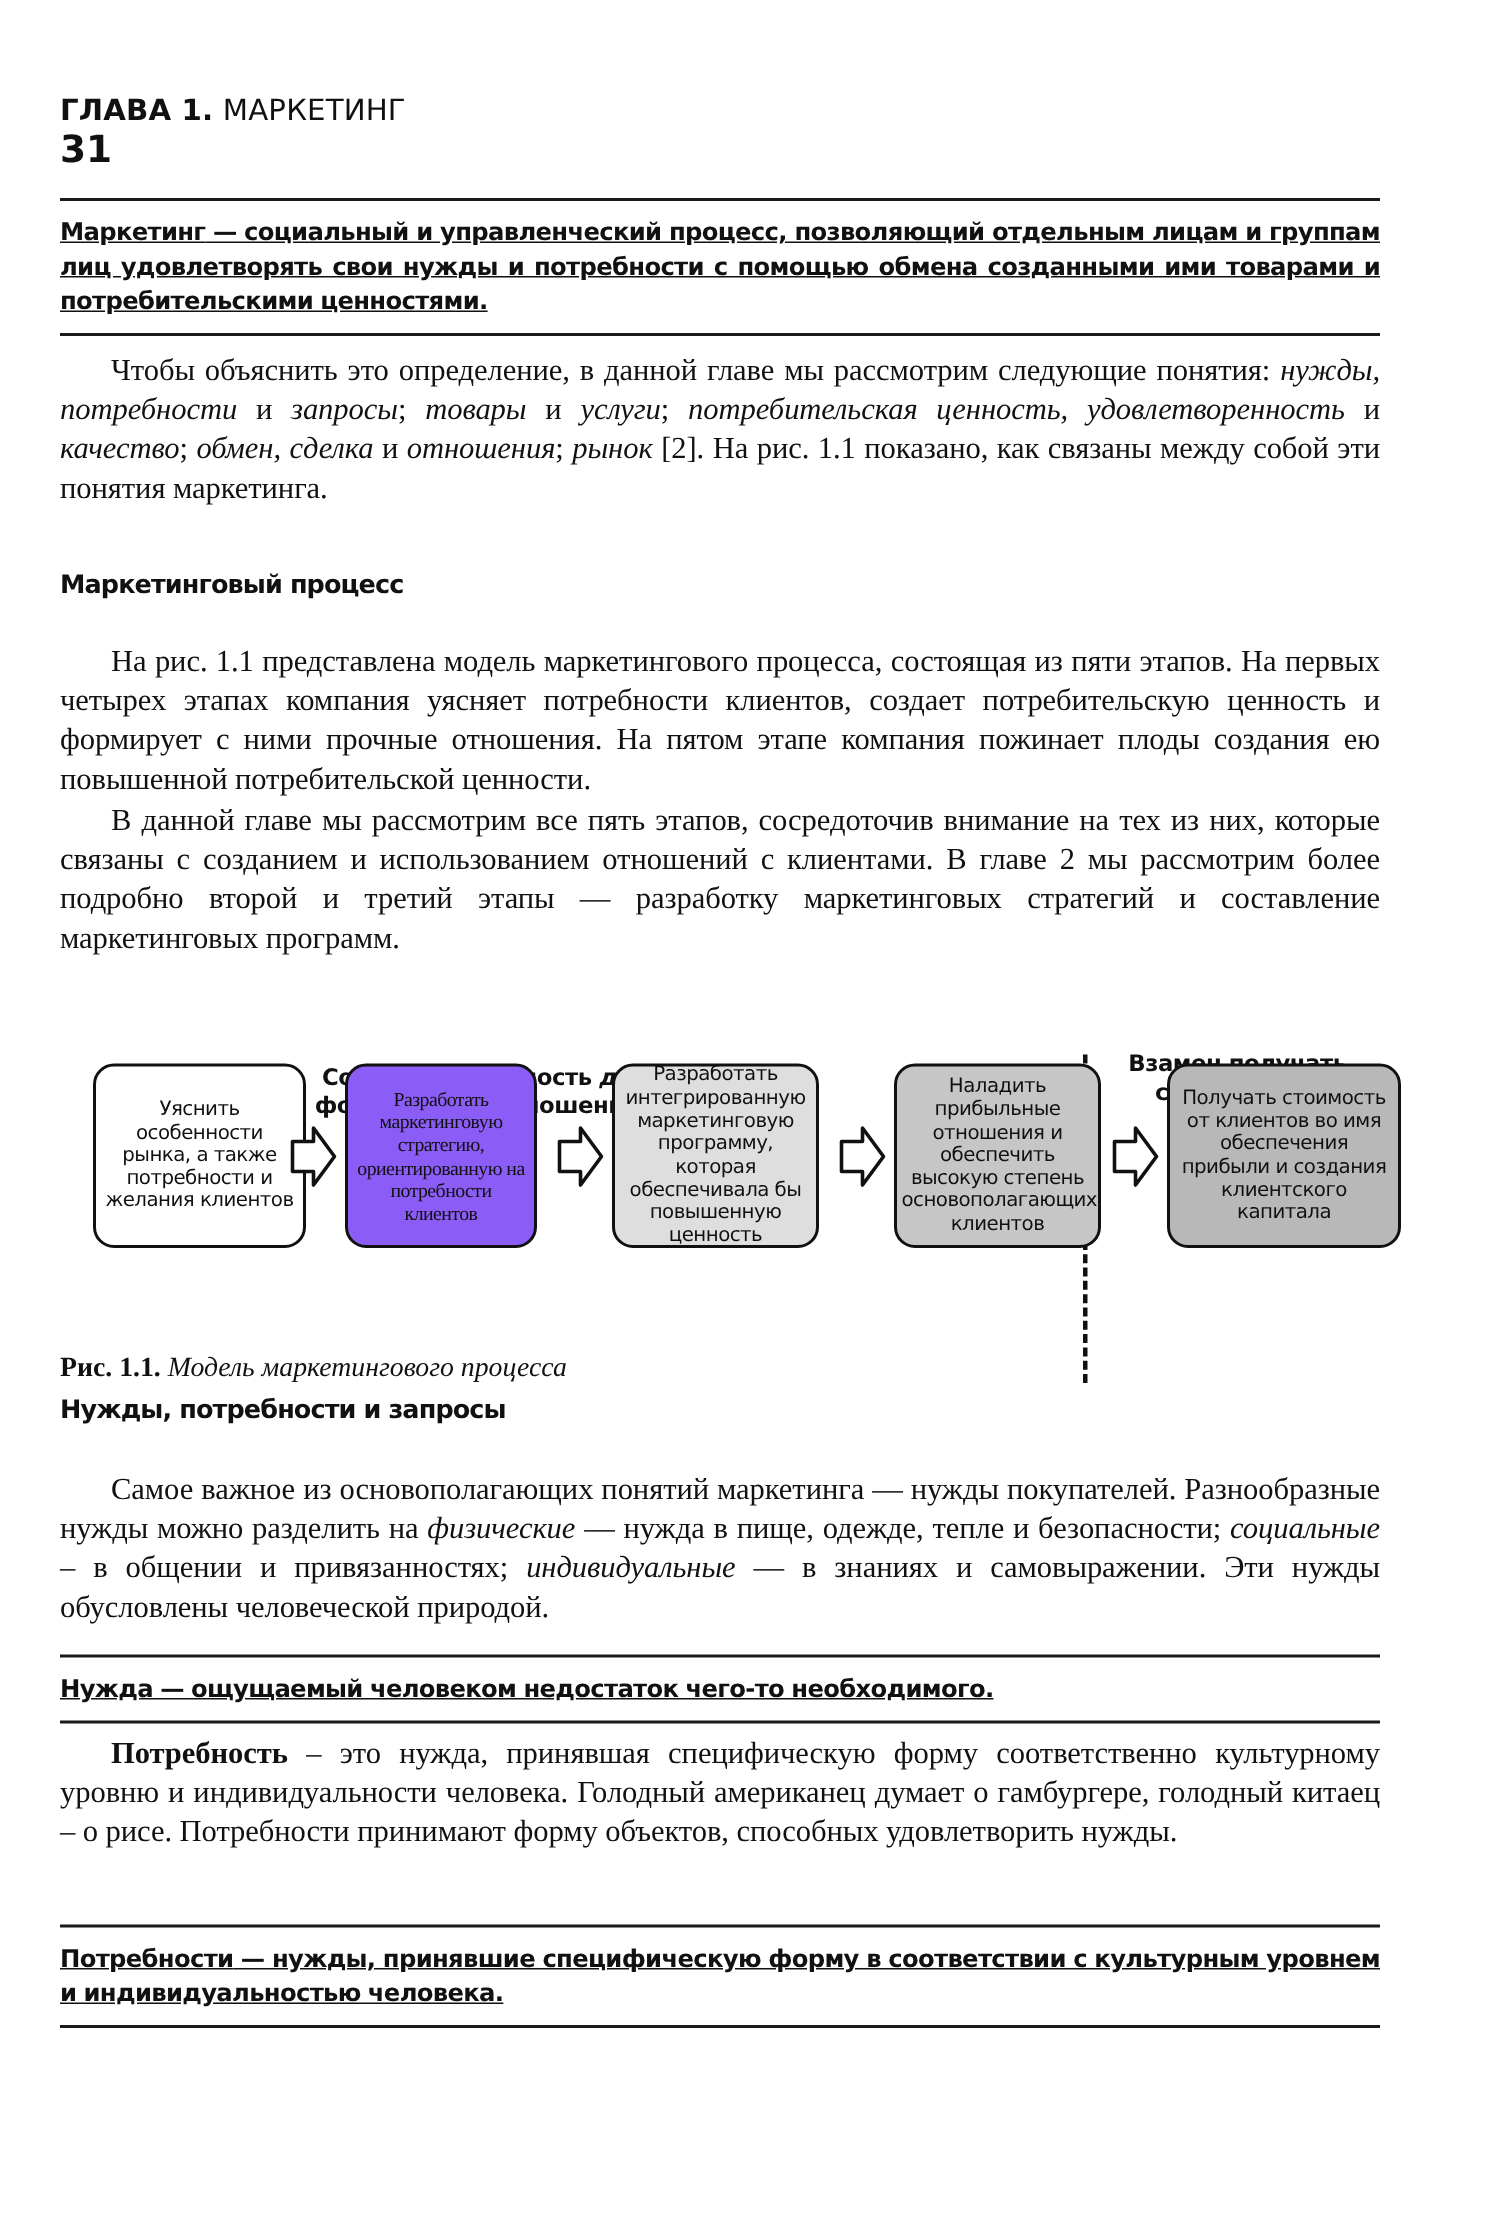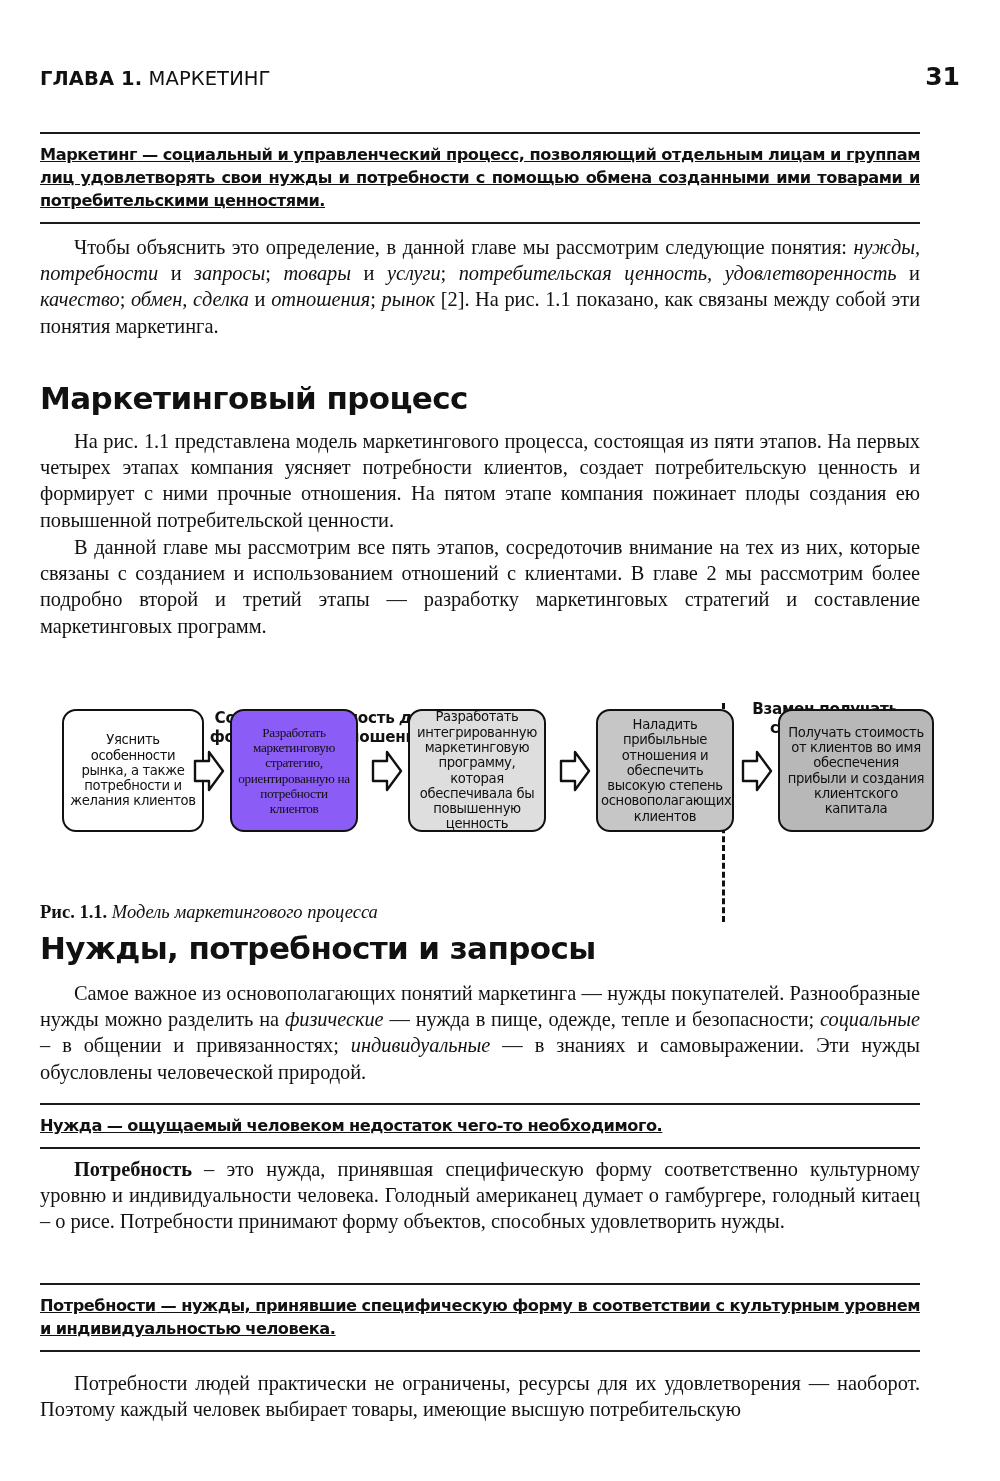--- a/index.html
+++ b/index.html
@@ -29,20 +29,21 @@
   
   .running-head {
     position: absolute;
     left: 40px;
     top: 62px;
     width: 920px;
     height: 34px;
     display: flex;
     align-items: baseline;
     justify-content: space-between;
+    flex-direction: column;
   }
   .rh-left {
     font-family: "DejaVu Sans", sans-serif;
     font-size: 19.5px;
     letter-spacing: 0.1px;
     white-space: nowrap;
   }
   .rh-chapter {
     font-weight: 700;
   }
@@ -92,21 +93,21 @@
     text-align: justify;
     text-indent: 34px;
     letter-spacing: -0.05px;
   }
   .body-p em { font-style: italic; }
 
   
   .section-head {
     margin: 0;
     font-family: "DejaVu Sans", sans-serif;
-    font-size: 31px;
+    font-size: 17px;
     font-weight: 700;
     letter-spacing: -0.6px;
     color: #111;
   }
 
   
   .figure {
     position: relative;
     width: 880px;
   }
@@ -280,17 +281,14 @@
   </div>
 
   <div class="col" style="top:1156px;">
     <p class="body-p"><b>Потребность</b><span> – это нужда, принявшая специфическую форму соответственно культурному уровню и индивидуальности человека. Голодный американец думает о гамбургере, голодный китаец – о рисе. Потребности принимают форму объектов, способных удовлетворить нужды.</span></p>
   </div>
 
   <div class="col definition" style="top:1283px;">
     <p><span class="term">Потребности</span><span> — нужды, принявшие специфическую форму в соответствии с культурным уровнем и индивидуальностью человека.</span></p>
   </div>
 
-  <div class="col" style="top:1370px;">
-    <p class="body-p">Потребности людей практически не ограничены, ресурсы для их удовлетворения — наоборот. Поэтому каждый человек выбирает товары, имеющие высшую потребительскую</p>
-  </div>
 
 </div>
 
 </body></html>

